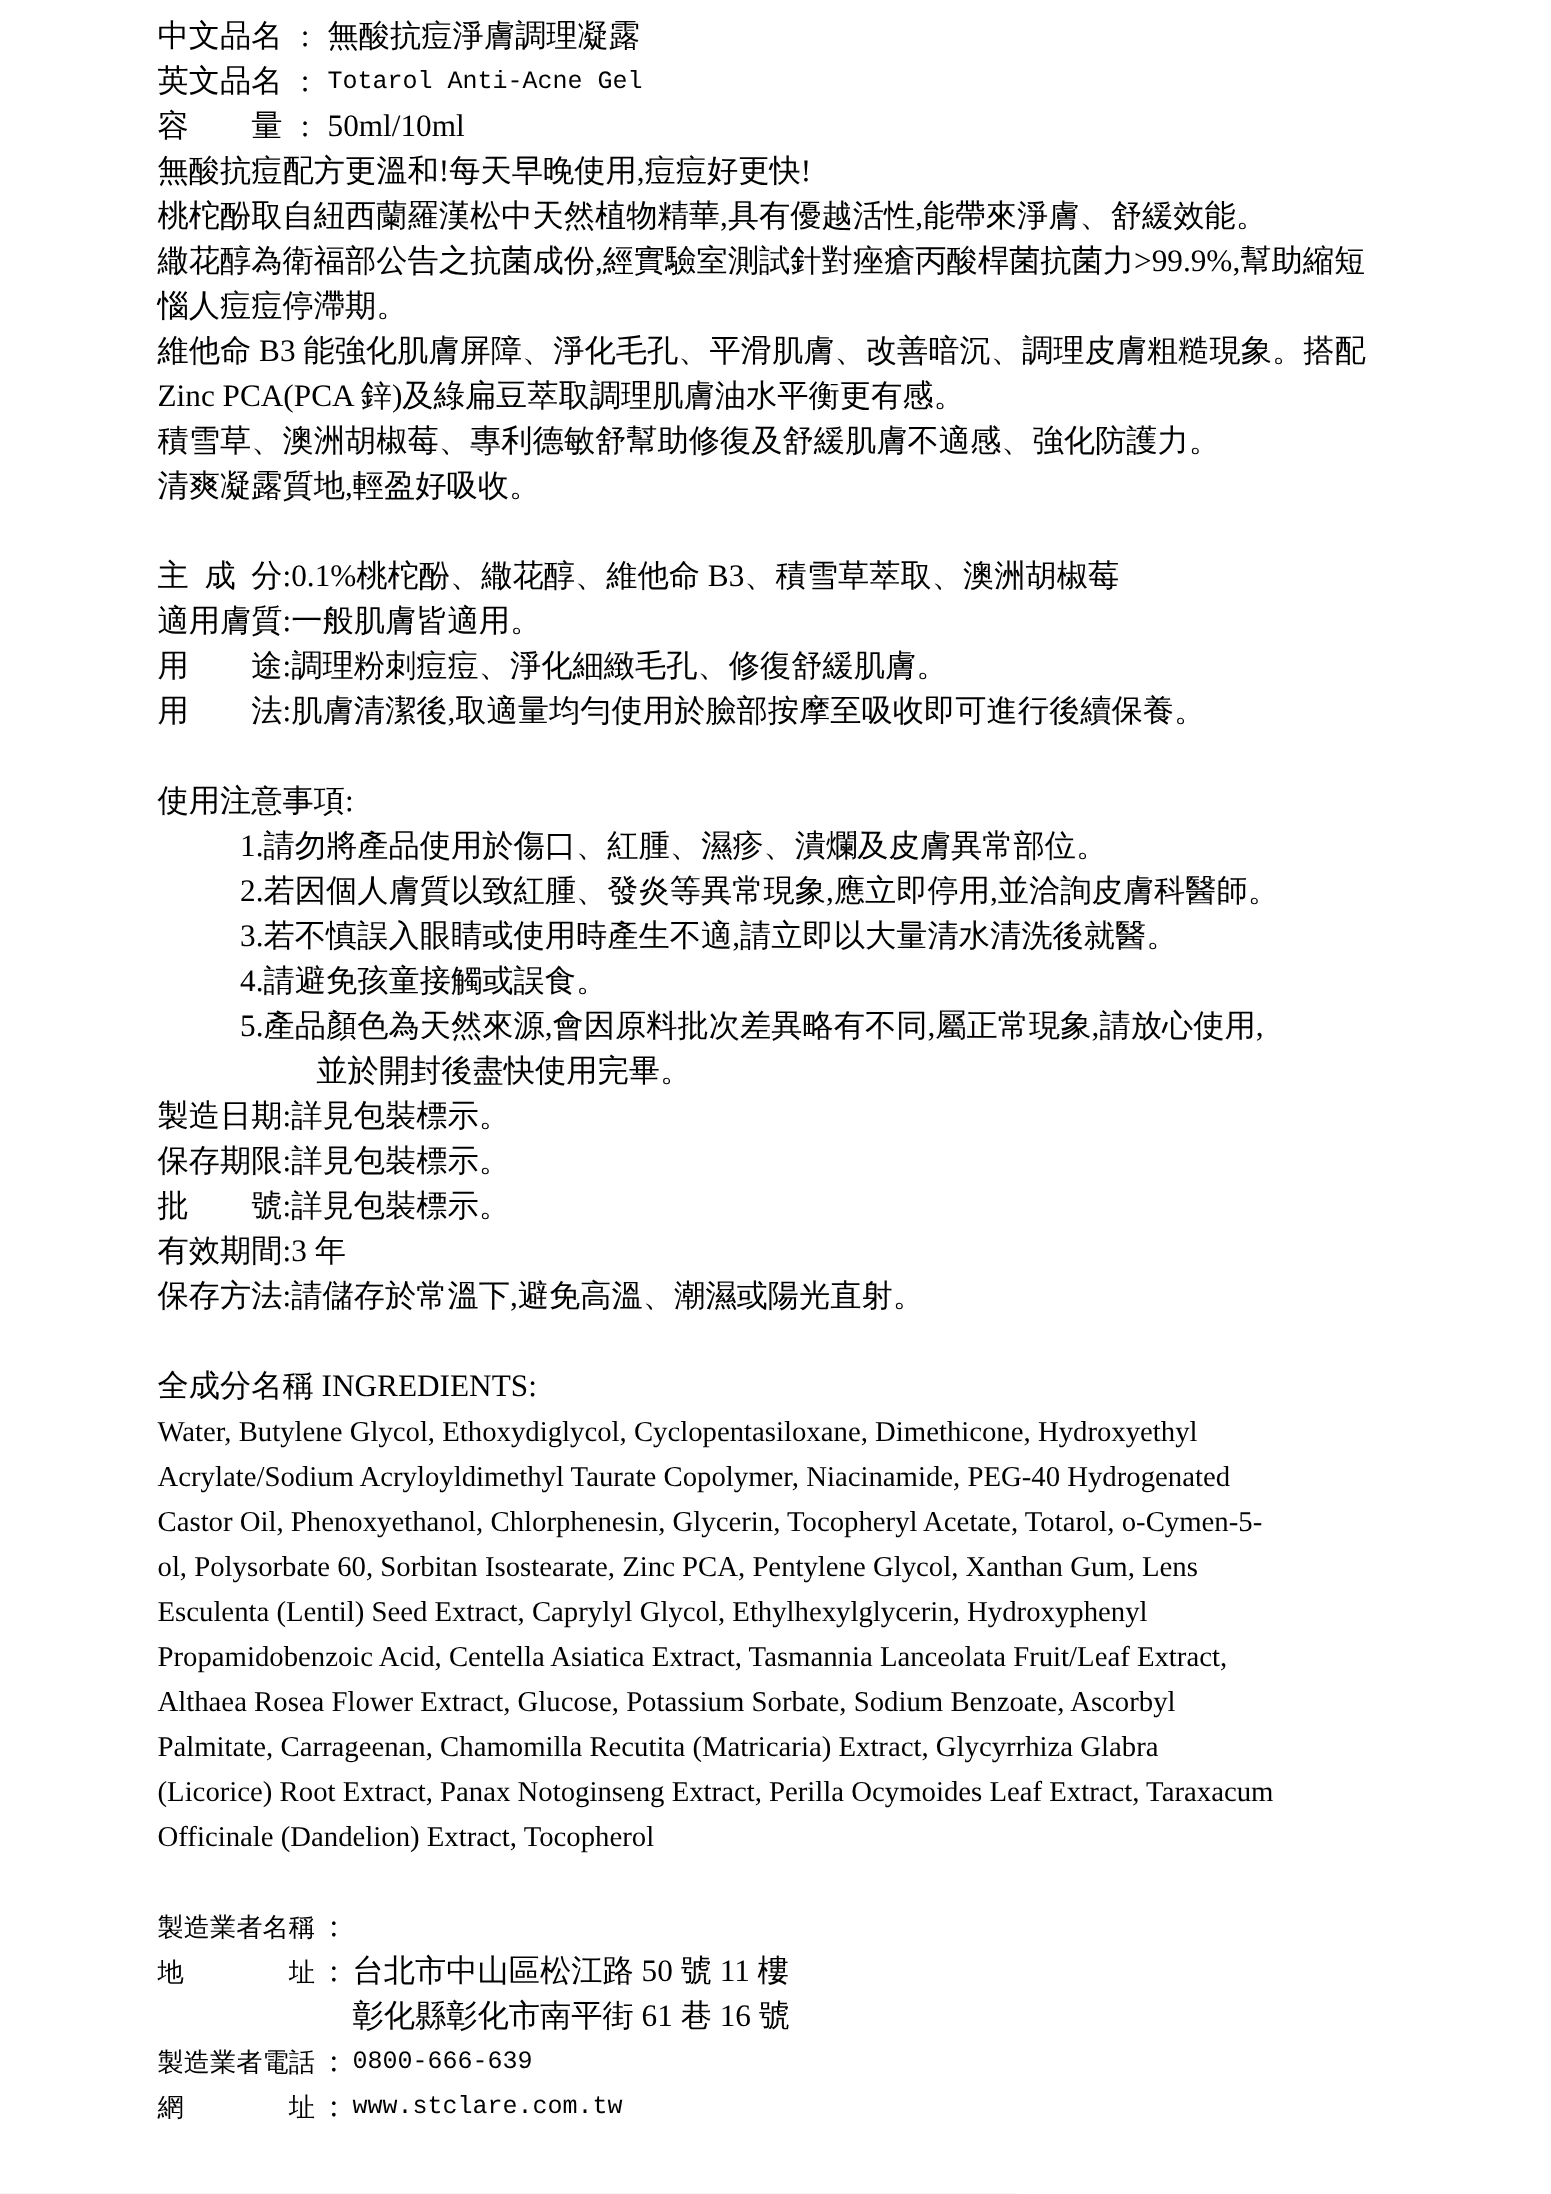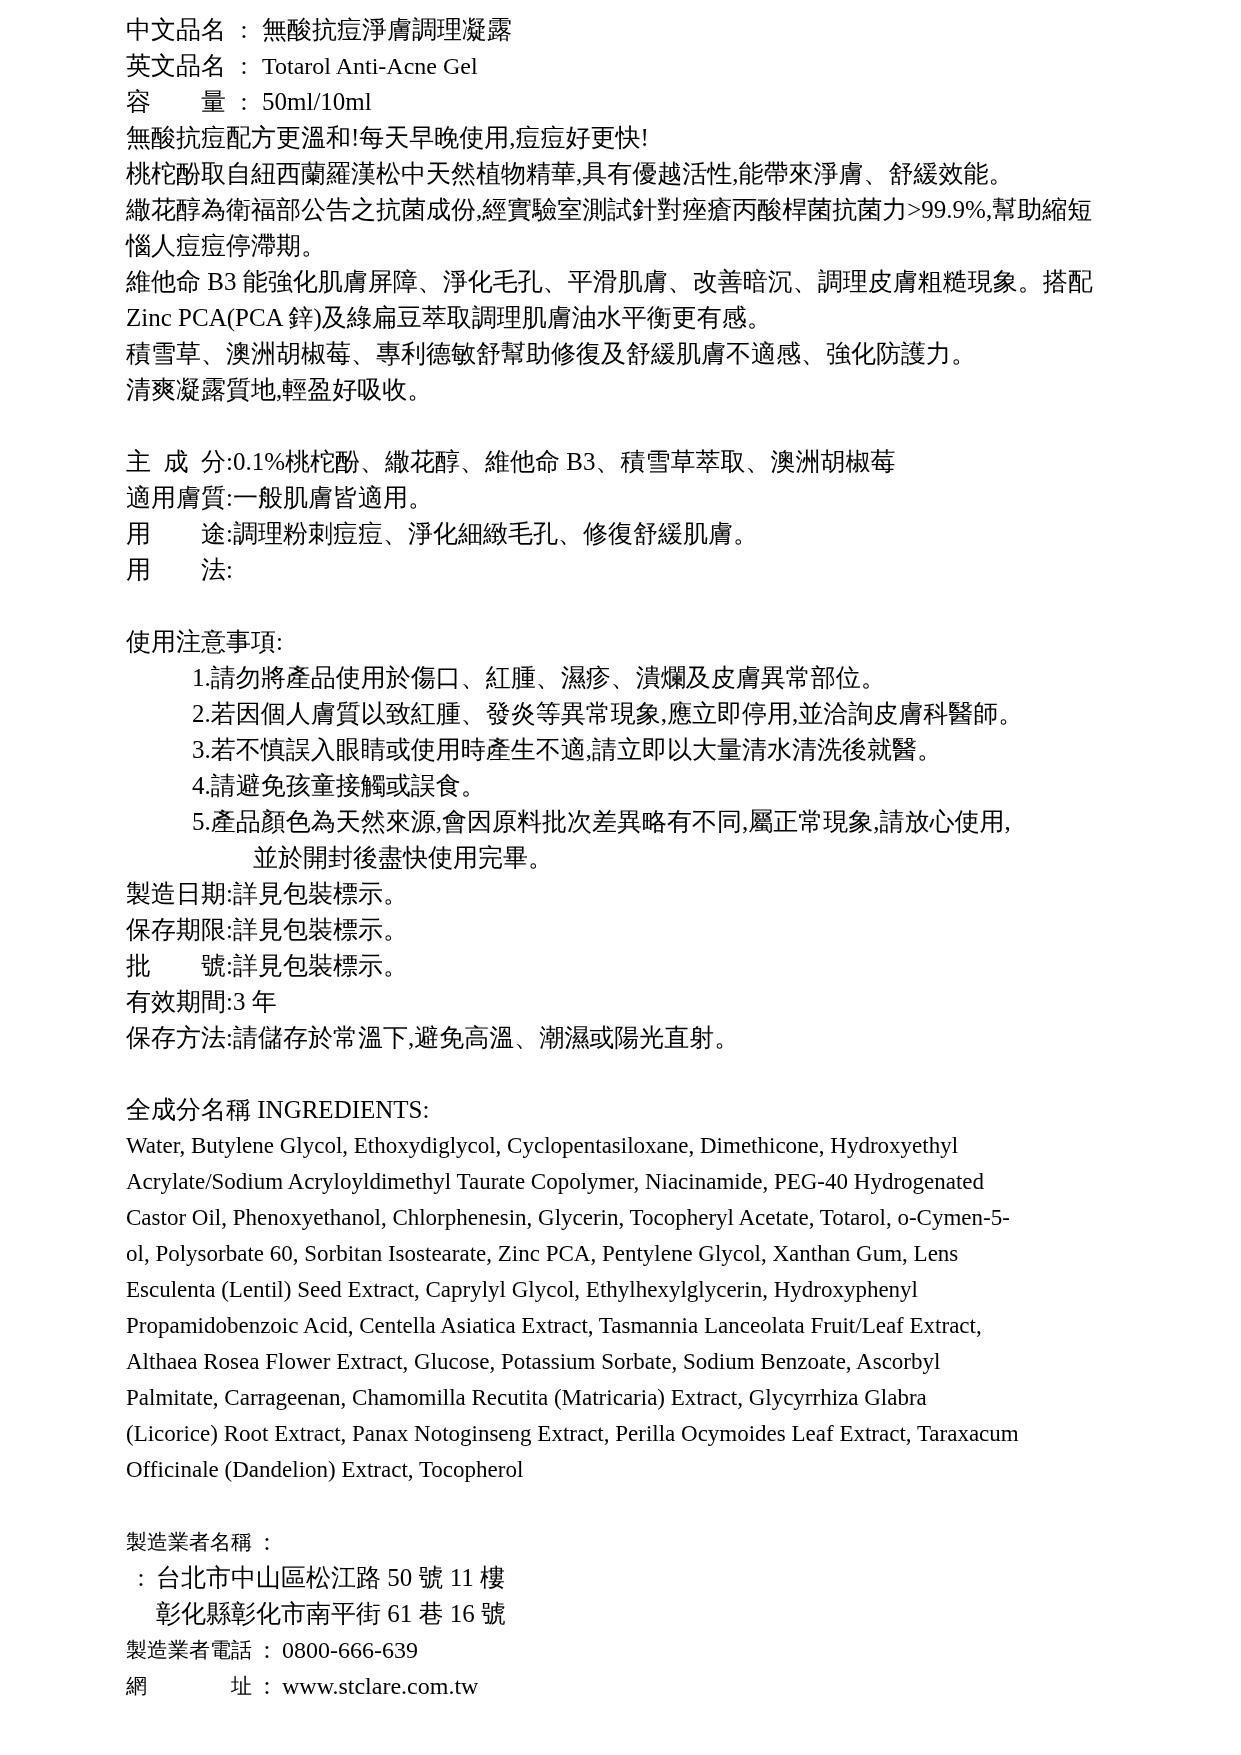--- a/index.html
+++ b/index.html
@@ -14,21 +14,21 @@
     font-size:25px;
     overflow:hidden;
   }
   .line{line-height:36px;white-space:nowrap;}
   .gap{height:36px;}
   .row{display:flex;line-height:36px;white-space:nowrap;}
   .lbl{display:inline-block;min-width:100px;}
   .sep{display:inline-block;width:36px;text-align:center;}
   .sepfw{display:inline-block;}
   .val{display:inline-block;}
-  .mono{font-family:Liberation Serif, serif;font-size:24px;}
+  .mono{font-family:Liberation Mono, monospace;font-size:20px;}
   .notes-item{padding-left:66px;}
   .notes-cont{padding-left:127px;}
   .ingr{font-size:23px;}
   .mfr .lbl{min-width:126px;font-size:21px;line-height:36px;text-align:right;}
   .mfr .sep{width:30px;}
 </style>
 </head>
 <body>
 
 <div class="page">
@@ -73,20 +73,21 @@
       <span class="val">一般肌膚皆適用。</span>
   </div>
   <div class="row">
     <span class="lbl">用　　途</span>
       <span class="sepfw">:</span>
       <span class="val">調理粉刺痘痘、淨化細緻毛孔、修復舒緩肌膚。</span>
   </div>
   <div class="row">
     <span class="lbl">用　　法</span>
       <span class="sepfw">:</span>
+      <span class="val">肌膚清潔後,取適量均勻使用於臉部按摩至吸收即可進行後續保養。</span>
   </div>
 
   <div class="gap"></div>
 
   <div class="line">使用注意事項:</div>
   <div class="line notes-item">1.請勿將產品使用於傷口、紅腫、濕疹、潰爛及皮膚異常部位。</div>
   <div class="line notes-item">2.若因個人膚質以致紅腫、發炎等異常現象,應立即停用,並洽詢皮膚科醫師。</div>
   <div class="line notes-item">3.若不慎誤入眼睛或使用時產生不適,請立即以大量清水清洗後就醫。</div>
   <div class="line notes-item">4.請避免孩童接觸或誤食。</div>
   <div class="line notes-item">5.產品顏色為天然來源,會因原料批次差異略有不同,屬正常現象,請放心使用,</div>
@@ -132,20 +133,21 @@
   <div class="line ingr">(Licorice) Root Extract, Panax Notoginseng Extract, Perilla Ocymoides Leaf Extract, Taraxacum</div>
   <div class="line ingr">Officinale (Dandelion) Extract, Tocopherol</div>
 
   <div class="gap"></div>
 
   <div class="row mfr">
     <span class="lbl">製造業者名稱</span>
       <span class="sep"> : </span>
   </div>
   <div class="row mfr">
+    <span class="lbl">地　　　　址</span>
       <span class="sep"> : </span>
     <span class="val">
       <div class="line">台北市中山區松江路 50 號 11 樓</div>
       <div class="line">彰化縣彰化市南平街 61 巷 16 號</div>
     </span>
   </div>
   <div class="row mfr">
     <span class="lbl">製造業者電話</span>
       <span class="sep"> : </span>
       <span class="val mono">0800-666-639</span>

